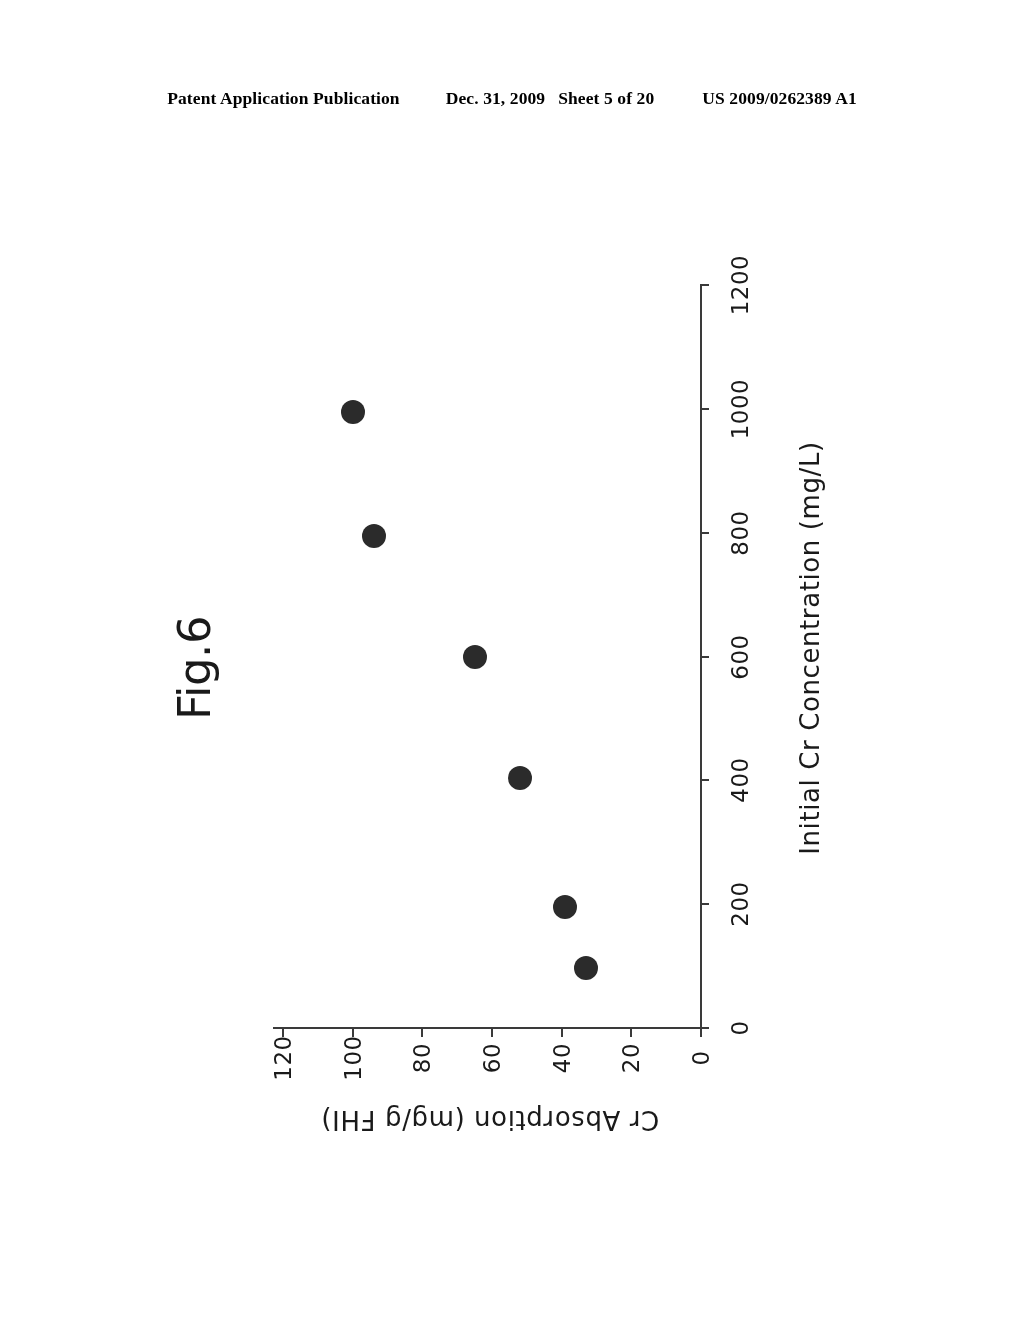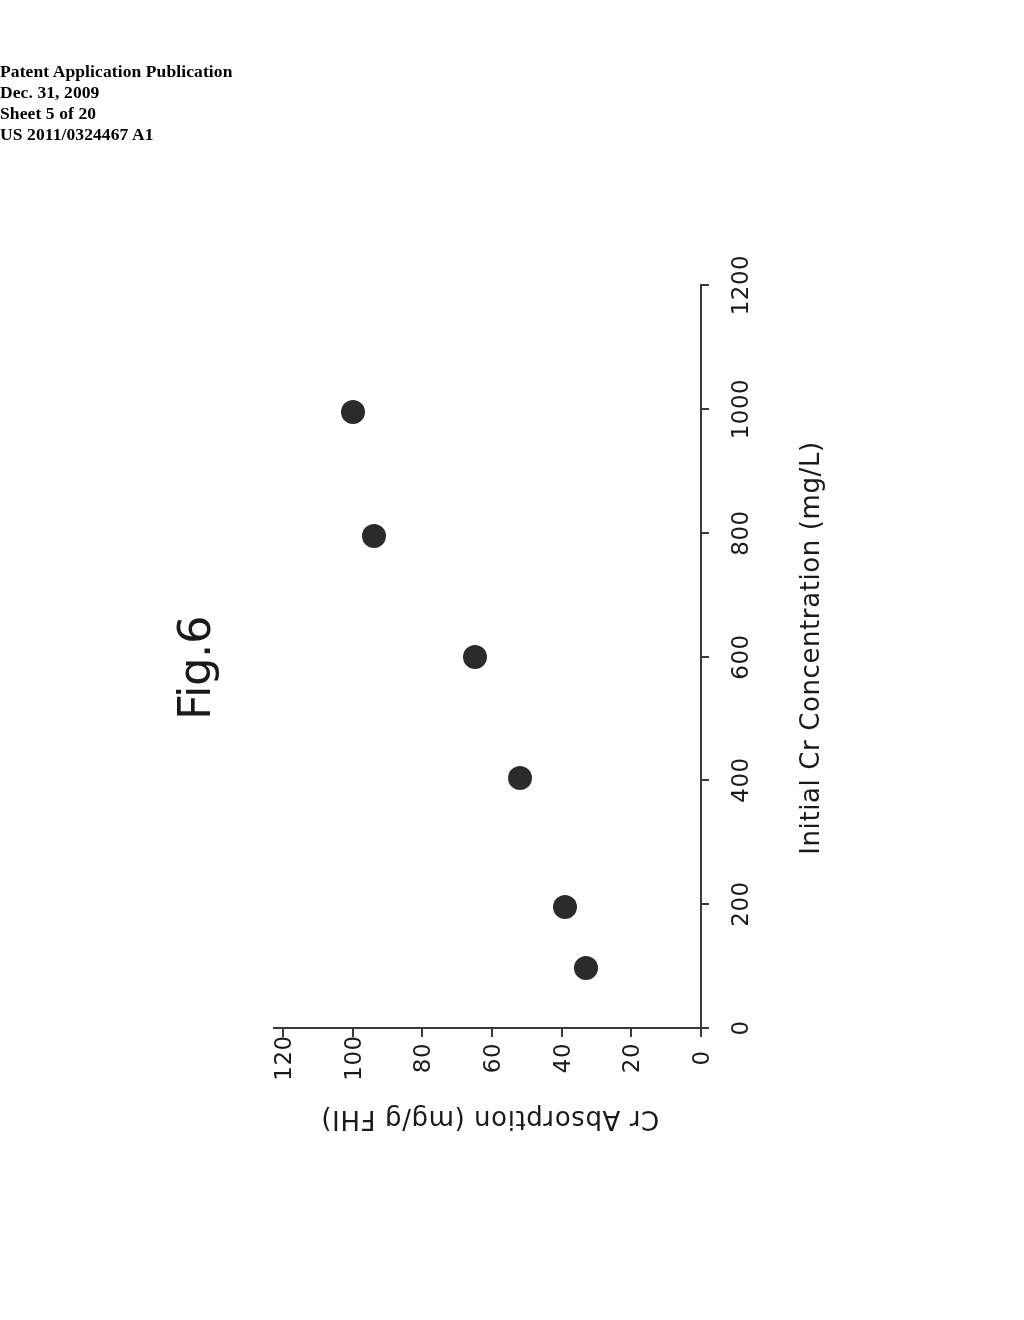--- a/index.html
+++ b/index.html
@@ -18,21 +18,21 @@
   }
 
   
   #patent-header {
     position: absolute;
     top: 88px;
     left: 0;
     width: 1024px;
     height: 30px;
     display: flex;
-    flex-direction: column;
+    flex-direction: row;
     align-items: baseline;
     justify-content: center;
     font-family: "Liberation Serif", serif;
     font-weight: bold;
     font-size: 17.5px;
     color: #000000;
     letter-spacing: 0.1px;
     white-space: nowrap;
   }
   #patent-header .hdr-pub   { margin-right: 46px; }
@@ -184,21 +184,21 @@
     background: #2b2b2b;
   }
 </style>
 </head>
 <body>
 
 <div id="patent-header">
   <span class="hdr-pub">Patent Application Publication</span>
   <span class="hdr-date">Dec. 31, 2009</span>
   <span class="hdr-sheet">Sheet 5 of 20</span>
-  <span class="hdr-num">US 2011/0324467 A1</span>
+  <span class="hdr-num">US 2009/0262389 A1</span>
 </div>
 
 <div id="figure-plate">
 
   <div id="fig-caption">Fig.6</div>
 
   <div id="plot-area">
 
     <div class="axis-line" id="axis-concentration"></div>
     <div class="axis-line" id="axis-absorption"></div>

